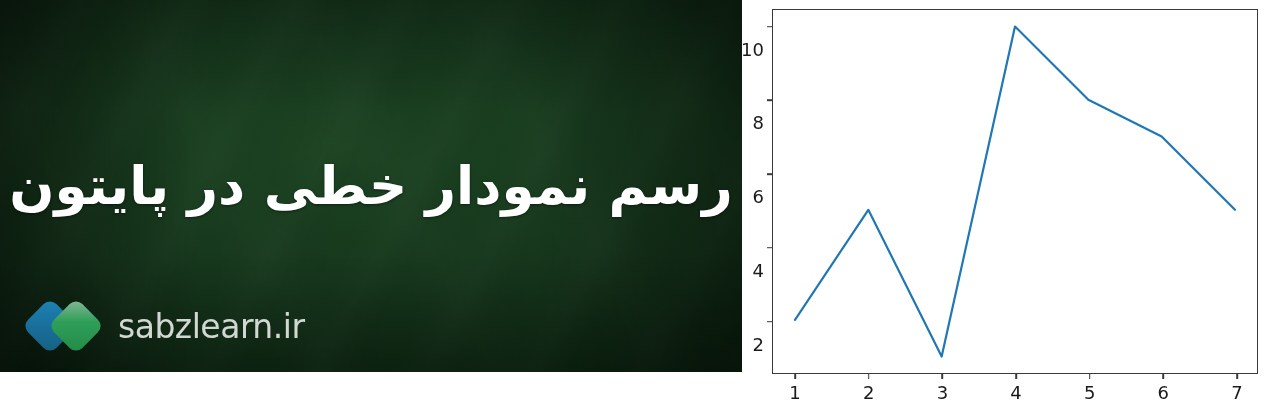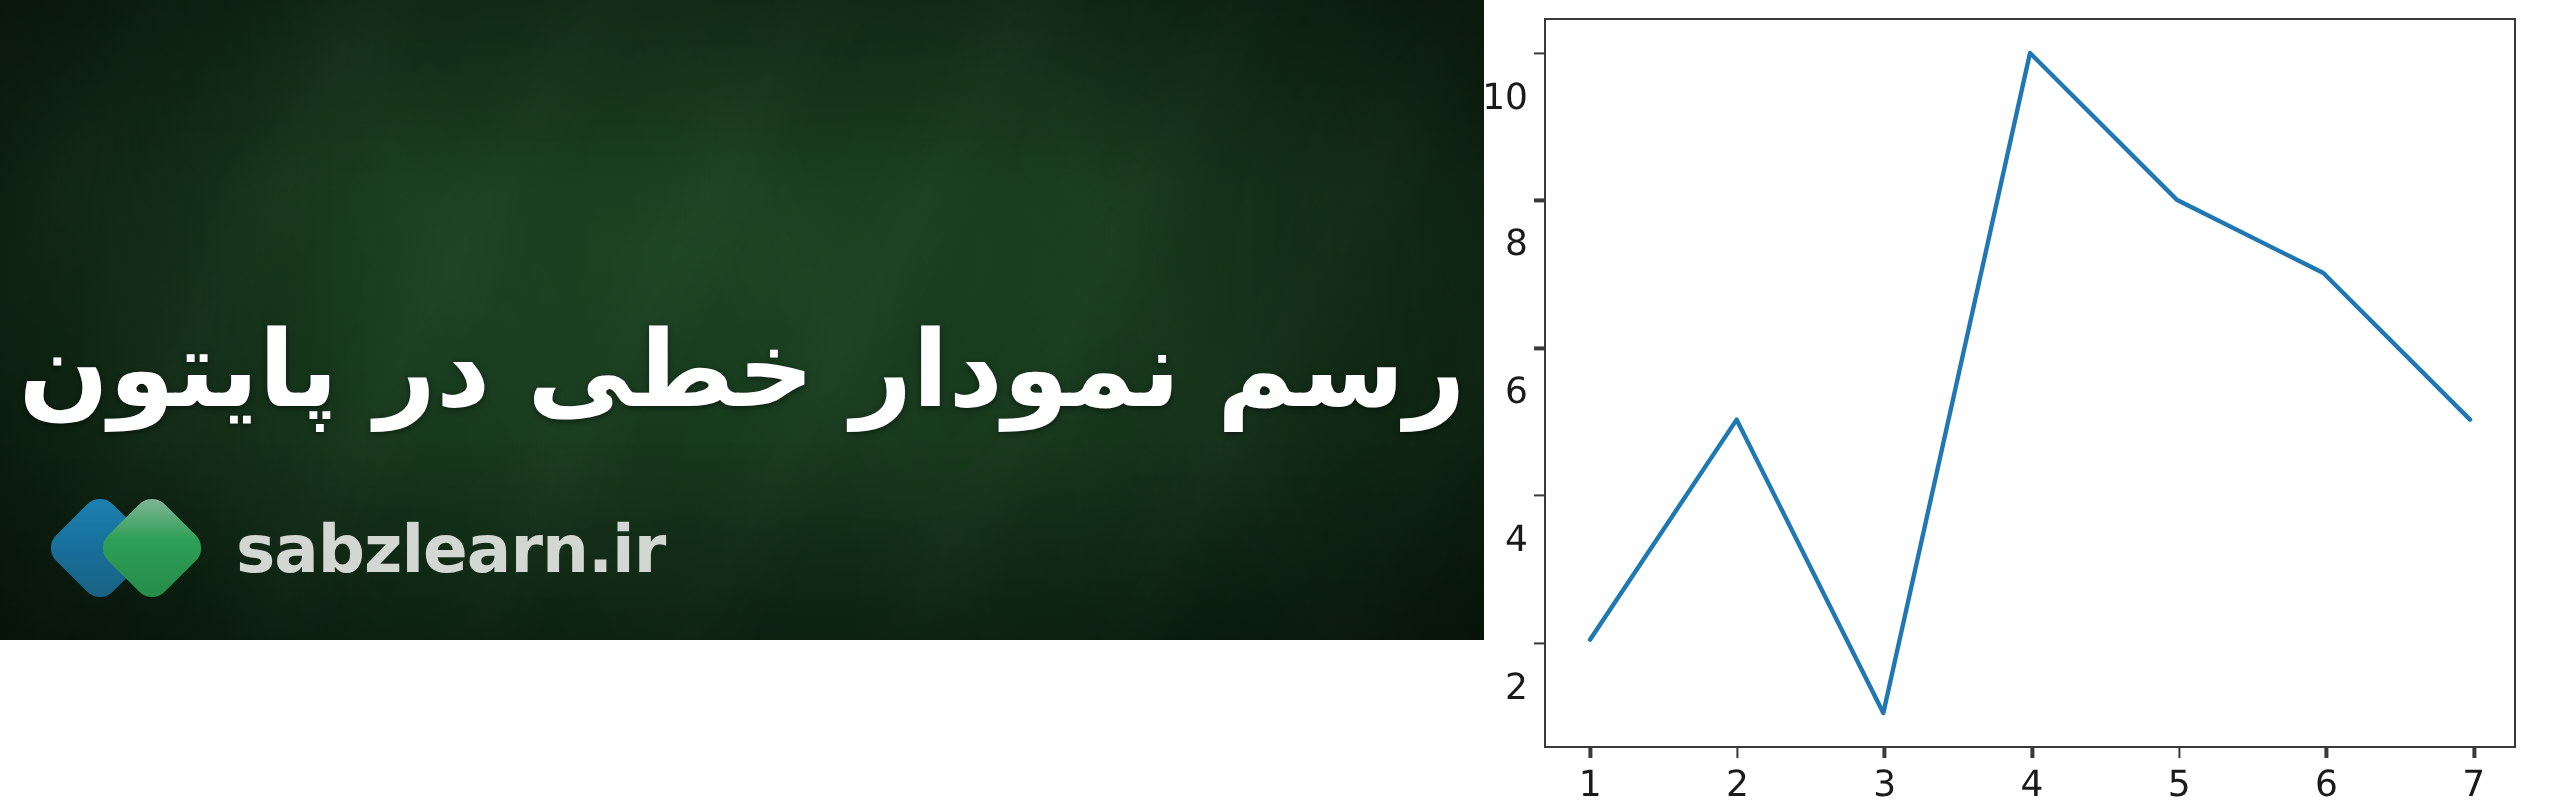--- a/index.html
+++ b/index.html
@@ -19,21 +19,21 @@
     overflow: hidden;
     background: #ffffff;
   }
 
   
   .banner {
     position: absolute;
     left: 0;
     top: 0;
     width: 742px;
-    height: 320px;
+    height: 372px;
     overflow: hidden;
     background:
       radial-gradient(120% 95% at 46% 40%, #1d4423 0%, #17381d 38%, #0f2a14 72%, #0a2010 100%);
   }
   .banner-texture {
     position: absolute;
     inset: -40px;
     opacity: 0.55;
     background-image:
       repeating-linear-gradient(118deg,
@@ -108,21 +108,21 @@
   }
   .logo-diamond.green {
     left: 26px;
     background: linear-gradient(135deg, #8fb9a0 0%, #2f9f58 42%, #228a47 100%);
     transform: rotate(45deg);
   }
   .logo-text {
     color: #d2d7d2;
     font-family: "DejaVu Sans", "Liberation Sans", sans-serif;
     font-size: 33px;
-    font-weight: bold;
+    font-weight: normal;
     letter-spacing: -0.5px;
     line-height: 1;
   }
 
   
   .chart-panel {
     position: absolute;
     left: 742px;
     top: 0;
     width: 538px;

